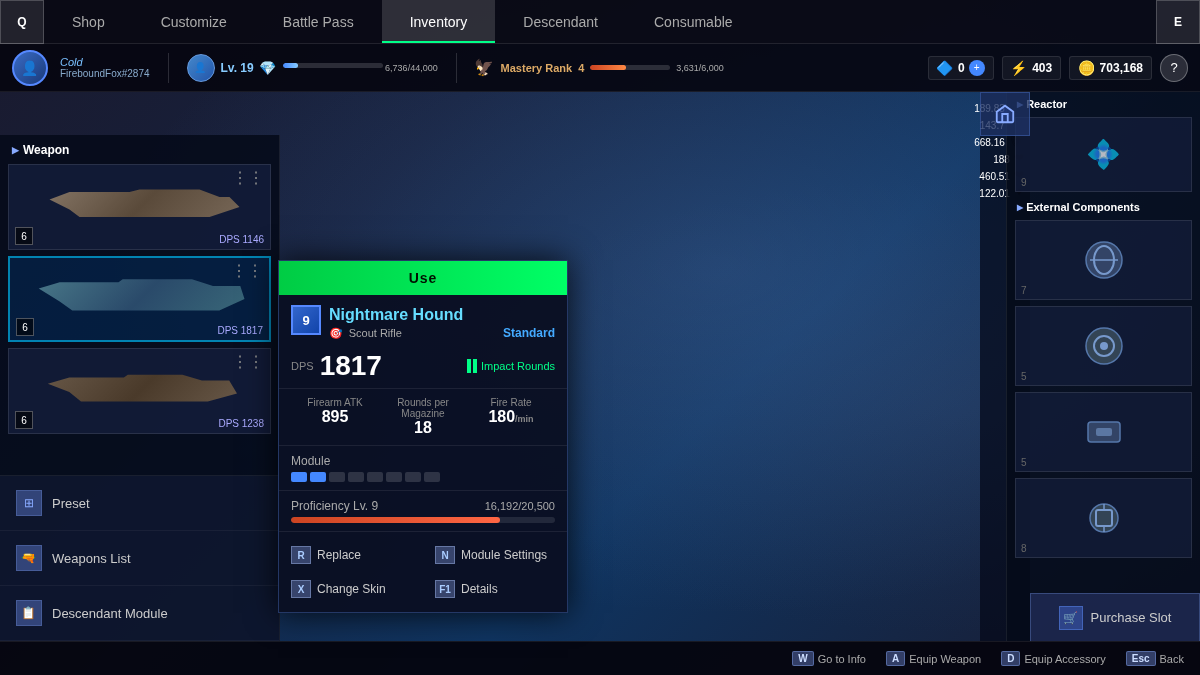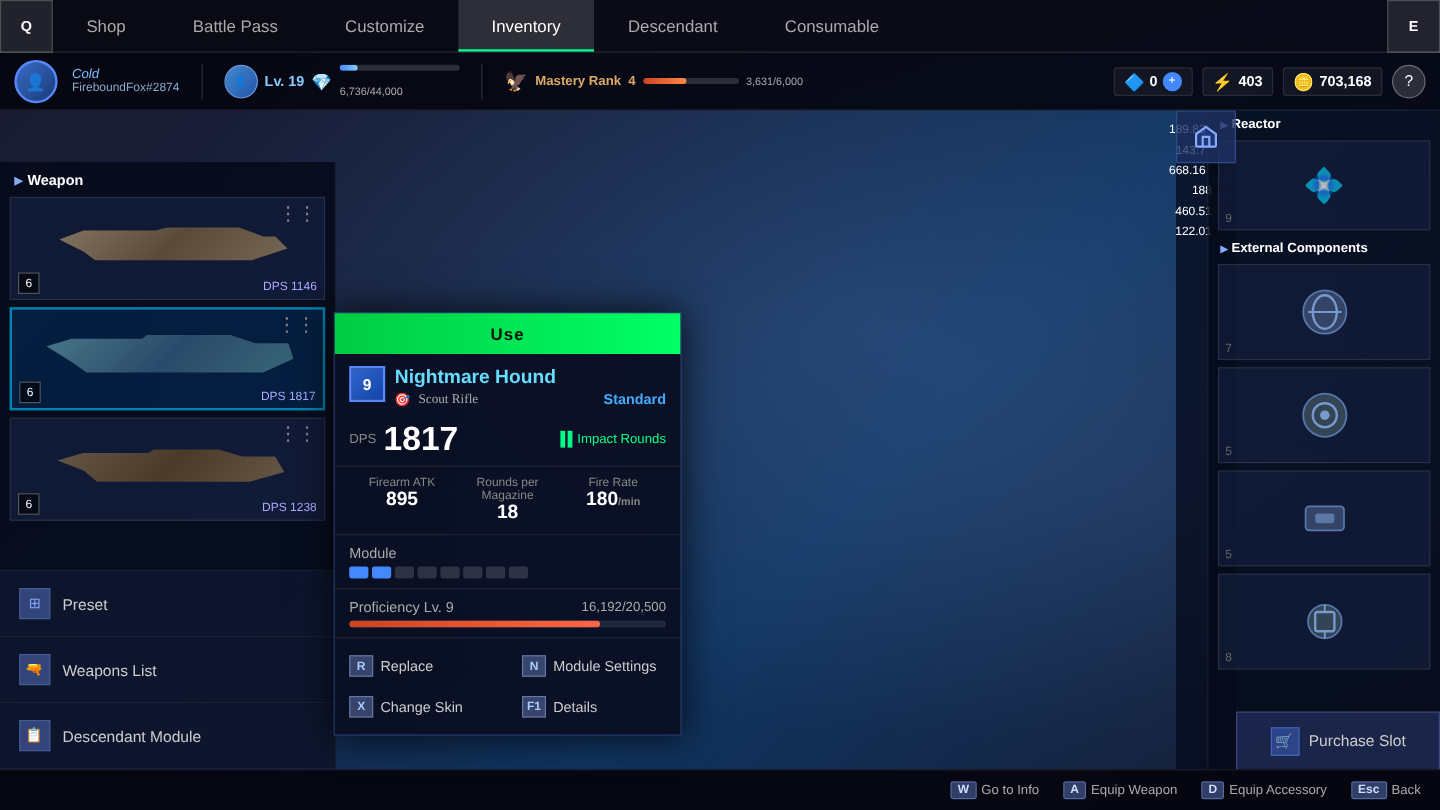--- a/index.html
+++ b/index.html
@@ -152,22 +152,22 @@
       color: #88ccff;
       font-size: 12px;
       font-weight: bold;
     }
     .level-icon-small {
       color: #88aaff;
       font-size: 14px;
     }
     .xp-bar-container {
       display: flex;
-      flex-direction: column;
-      gap: 12px;
+      flex-direction: row;
+      gap: 2px;
     }
     .xp-bar {
       width: 100px;
       height: 5px;
       background: rgba(255,255,255,0.15);
       border-radius: 3px;
       overflow: hidden;
     }
     .xp-fill {
       height: 100%;
@@ -532,21 +532,20 @@
       gap: 6px;
       margin-top: 2px;
     }
     .popup-weapon-type-icon {
       color: #88aaff;
       font-size: 11px;
     }
     .popup-weapon-type {
       color: #aaaaaa;
       font-size: 11px;
-      font-family: Liberation Serif, serif;
     }
     .popup-weapon-grade {
       color: #44aaff;
       font-size: 12px;
       font-weight: bold;
       margin-left: auto;
     }
     .popup-dps-section {
       padding: 6px 12px 8px;
       display: flex;
@@ -758,22 +757,22 @@
 </head>
 <body>
 
 <div class="bg"></div>
 <div class="bg-scene"></div>
 
 <nav class="top-nav">
   <div class="nav-icon-btn">Q</div>
   <div class="nav-tabs">
     <div class="nav-tab">Shop</div>
+    <div class="nav-tab">Customize</div>
     <div class="nav-tab">Battle Pass</div>
-    <div class="nav-tab">Customize</div>
     <div class="nav-tab active">Inventory</div>
     <div class="nav-tab">Descendant</div>
     <div class="nav-tab">Consumable</div>
   </div>
   <div class="nav-icon-btn">E</div>
 </nav>
 
 <div class="header-bar">
   <div class="user-avatar">👤</div>
   <div class="user-info">

